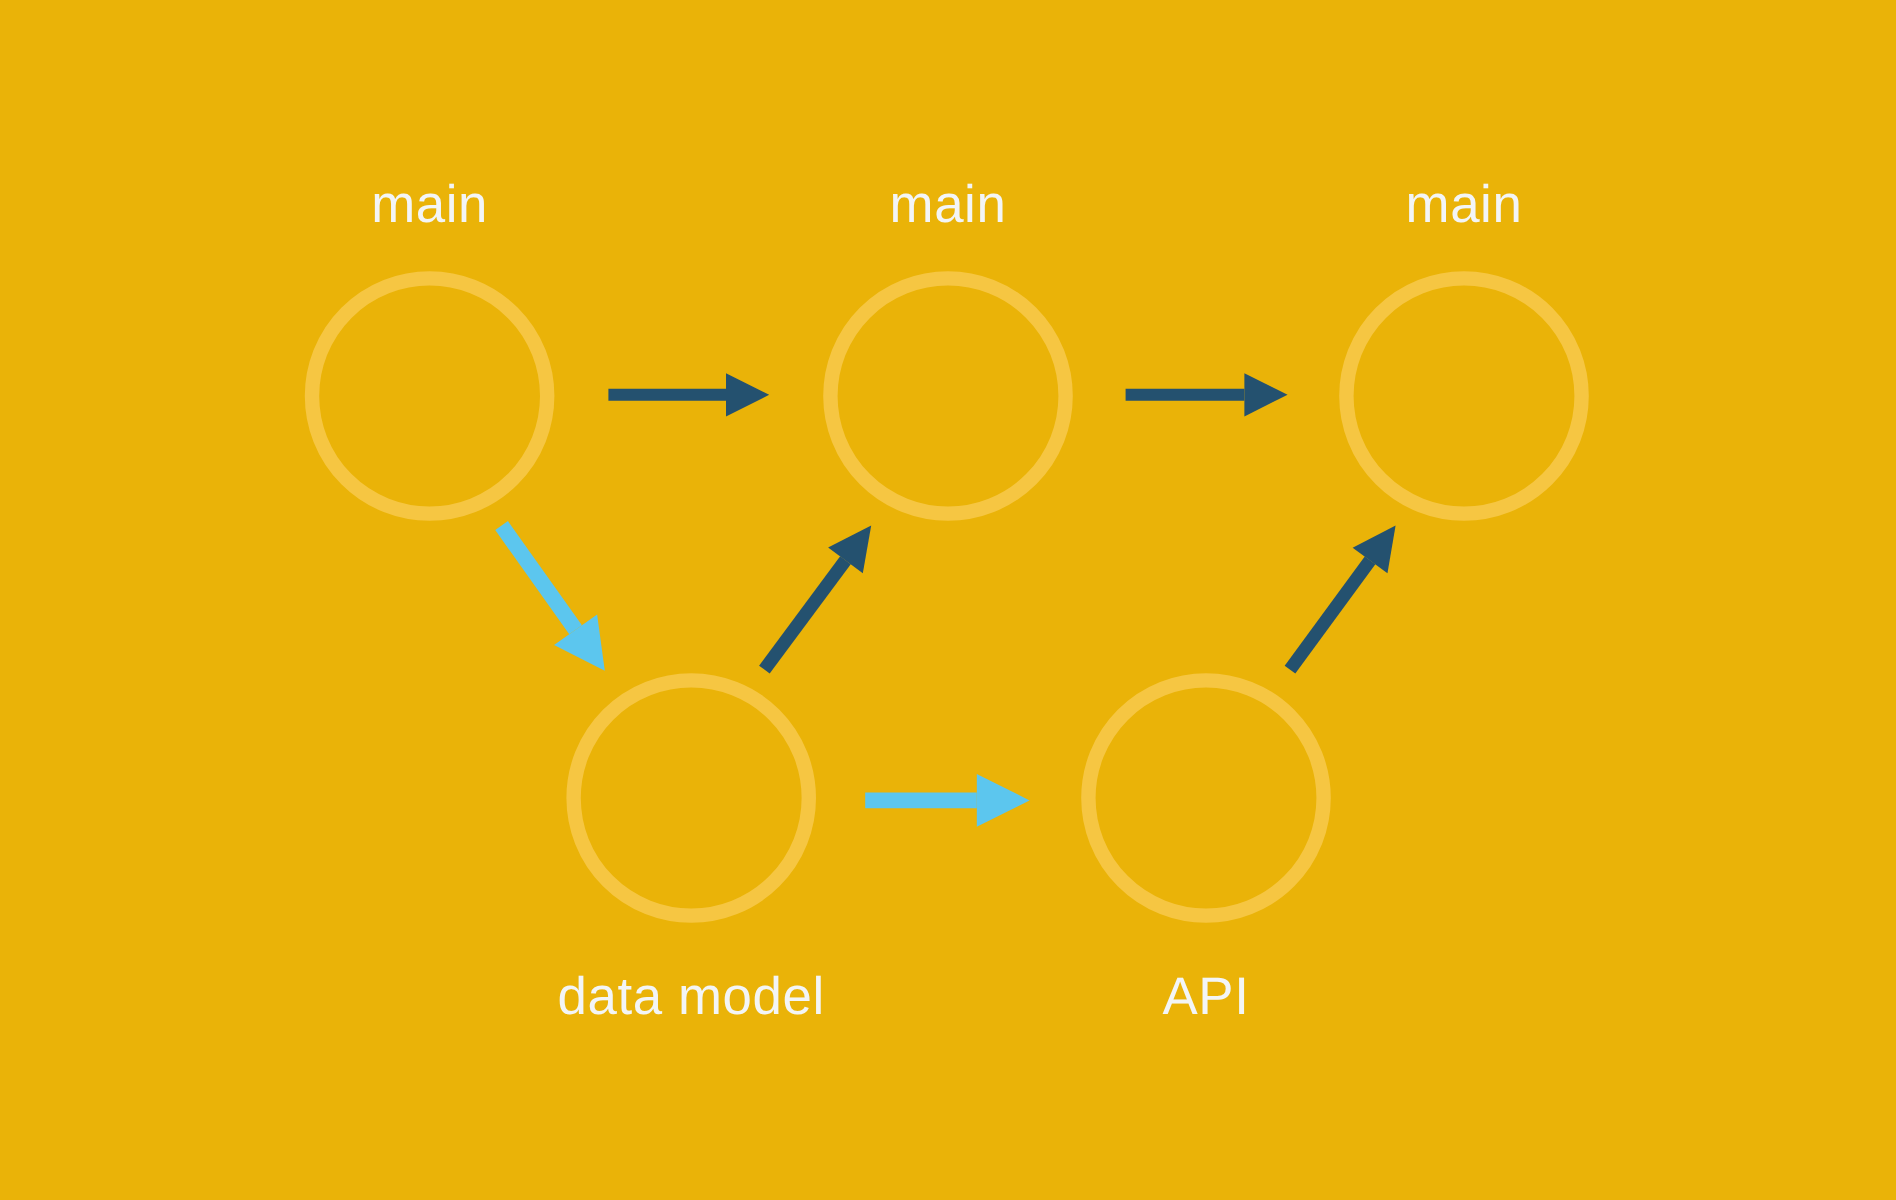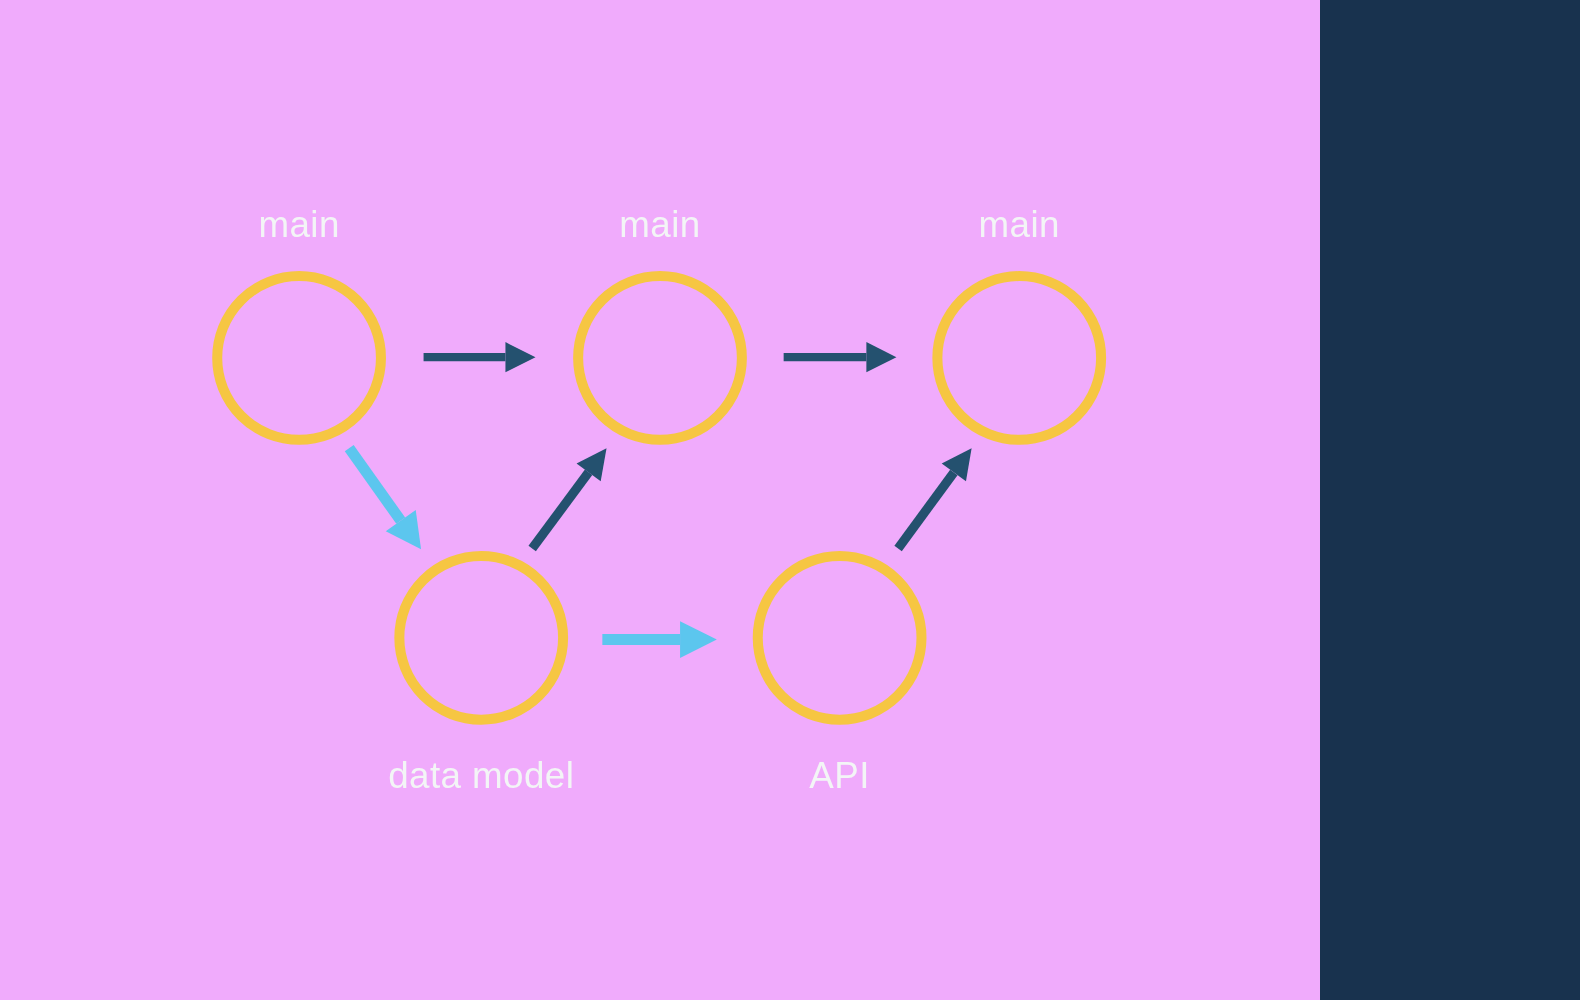--- a/index.html
+++ b/index.html
@@ -22,21 +22,21 @@
   }
   text.node-label {
     font-family: "Liberation Sans", "DejaVu Sans", sans-serif;
     font-weight: 500;
     letter-spacing: 0.5px;
   }
 </style>
 </head>
 <body style="background: rgb(24, 50, 78);">
 
-<div class="stage" style="background: #f0abfc; width: 1320px; height: 1000px;">
+<div class="stage" style="background: #eab308; width: 1580px; height: 1000px;">
   <svg id="diagram" xmlns="http://www.w3.org/2000/svg" viewBox="0 0 1580 1000">
       <g>
         <line x1="507" y1="329" x2="605" y2="329" stroke="#24516f" stroke-width="10"></line>
         <polygon points="641,329 605,347 605,311" fill="#24516f"></polygon>
       </g>
       <g>
         <line x1="938" y1="329" x2="1037" y2="329" stroke="#24516f" stroke-width="10"></line>
         <polygon points="1073,329 1037,347 1037,311" fill="#24516f"></polygon>
       </g>
       <g>

